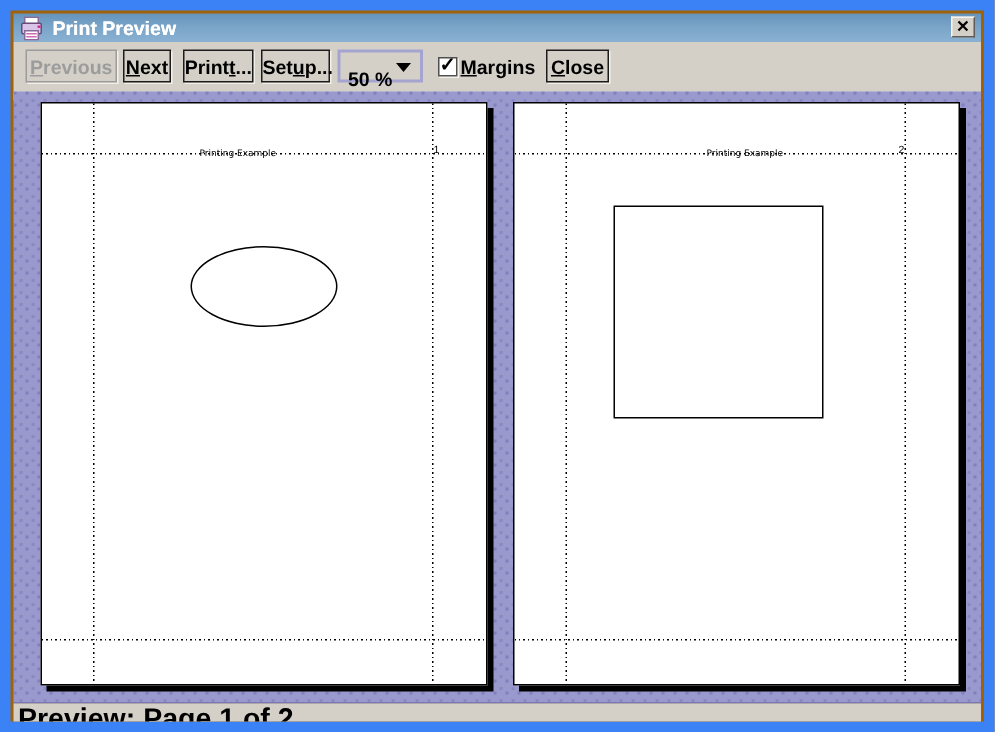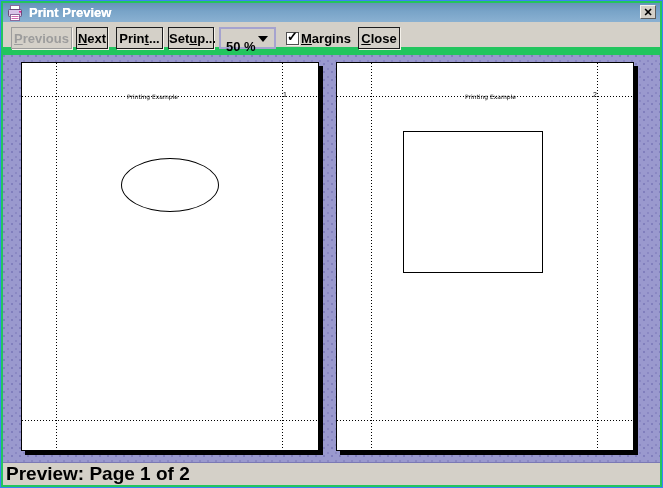--- a/index.html
+++ b/index.html
@@ -1,22 +1,22 @@
 <!DOCTYPE html>
 <html><head>
 <meta charset="utf-8">
 <style>
   * { margin:0; padding:0; box-sizing:border-box; }
   html,body { width:663px; height:488px; }
   body { font-family:"Liberation Sans", sans-serif; }
 
   #window {
     position:relative; width:663px; height:488px;
-    background:#22c55e;
-    border:1px solid #3b82f6;
+    background:#a16207;
+    border:7px solid #3b82f6;
     overflow:hidden;
   }
 
   
   .titlebar {
     position:absolute; left:2px; right:2px; top:2px; height:19px;
     background:linear-gradient(180deg,#6593bb 0%,#79a4c8 45%,#8ab1d2 100%);
     display:flex; align-items:center;
   }
   .titlebar .app-icon { width:16px; height:16px; margin-left:4px; flex:0 0 auto; }
@@ -27,21 +27,21 @@
   .close-btn {
     position:absolute; right:4px; top:2px; width:16px; height:14px;
     background:#d4d0c8;
     border:1px solid; border-color:#f5f3ef #5c5c5c #5c5c5c #f5f3ef;
     color:#000; font-weight:bold; font-size:11px; line-height:12px;
     text-align:center; cursor:default;
   }
 
   
   .toolbar {
-    position:absolute; left:2px; right:2px; top:21px; height:25px;
+    position:absolute; left:2px; right:2px; top:21px; height:39px;
     background:#d4d0c8;
   }
   .tbtn {
     position:absolute; top:5px; height:22px;
     background:#d4d0c8;
     border:1px solid #1c1c1c;
     box-shadow:1px 1px 0 #f4f1ea;
     font-family:inherit; font-weight:bold; font-size:13px; color:#000;
     text-align:center; line-height:19px; white-space:nowrap;
   }
@@ -152,21 +152,21 @@
 
     <button class="tbtn disabled" style="left:8px; width:61px;">
       <span></span><span class="mn">P</span><span>revious</span>
     </button>
 
     <button class="tbtn" style="left:73px; width:32px;">
       <span></span><span class="mn">N</span><span>ext</span>
     </button>
 
     <button class="tbtn" style="left:113px; width:47px;">
-      <span>Prin</span><span class="mn">t</span><span>...</span>
+      <span>Print</span><span class="mn">t</span><span>...</span>
     </button>
 
     <button class="tbtn" style="left:165px; width:46px;">
       <span>Set</span><span class="mn">u</span><span>p...</span>
     </button>
 
     <div class="combo">
       <span class="combo-value">50 %</span>
       <span class="arrow"></span>
     </div>

